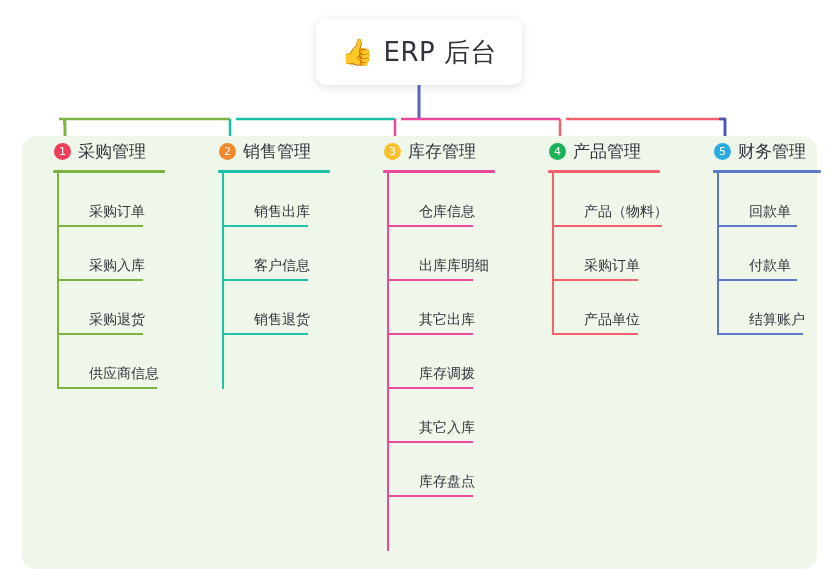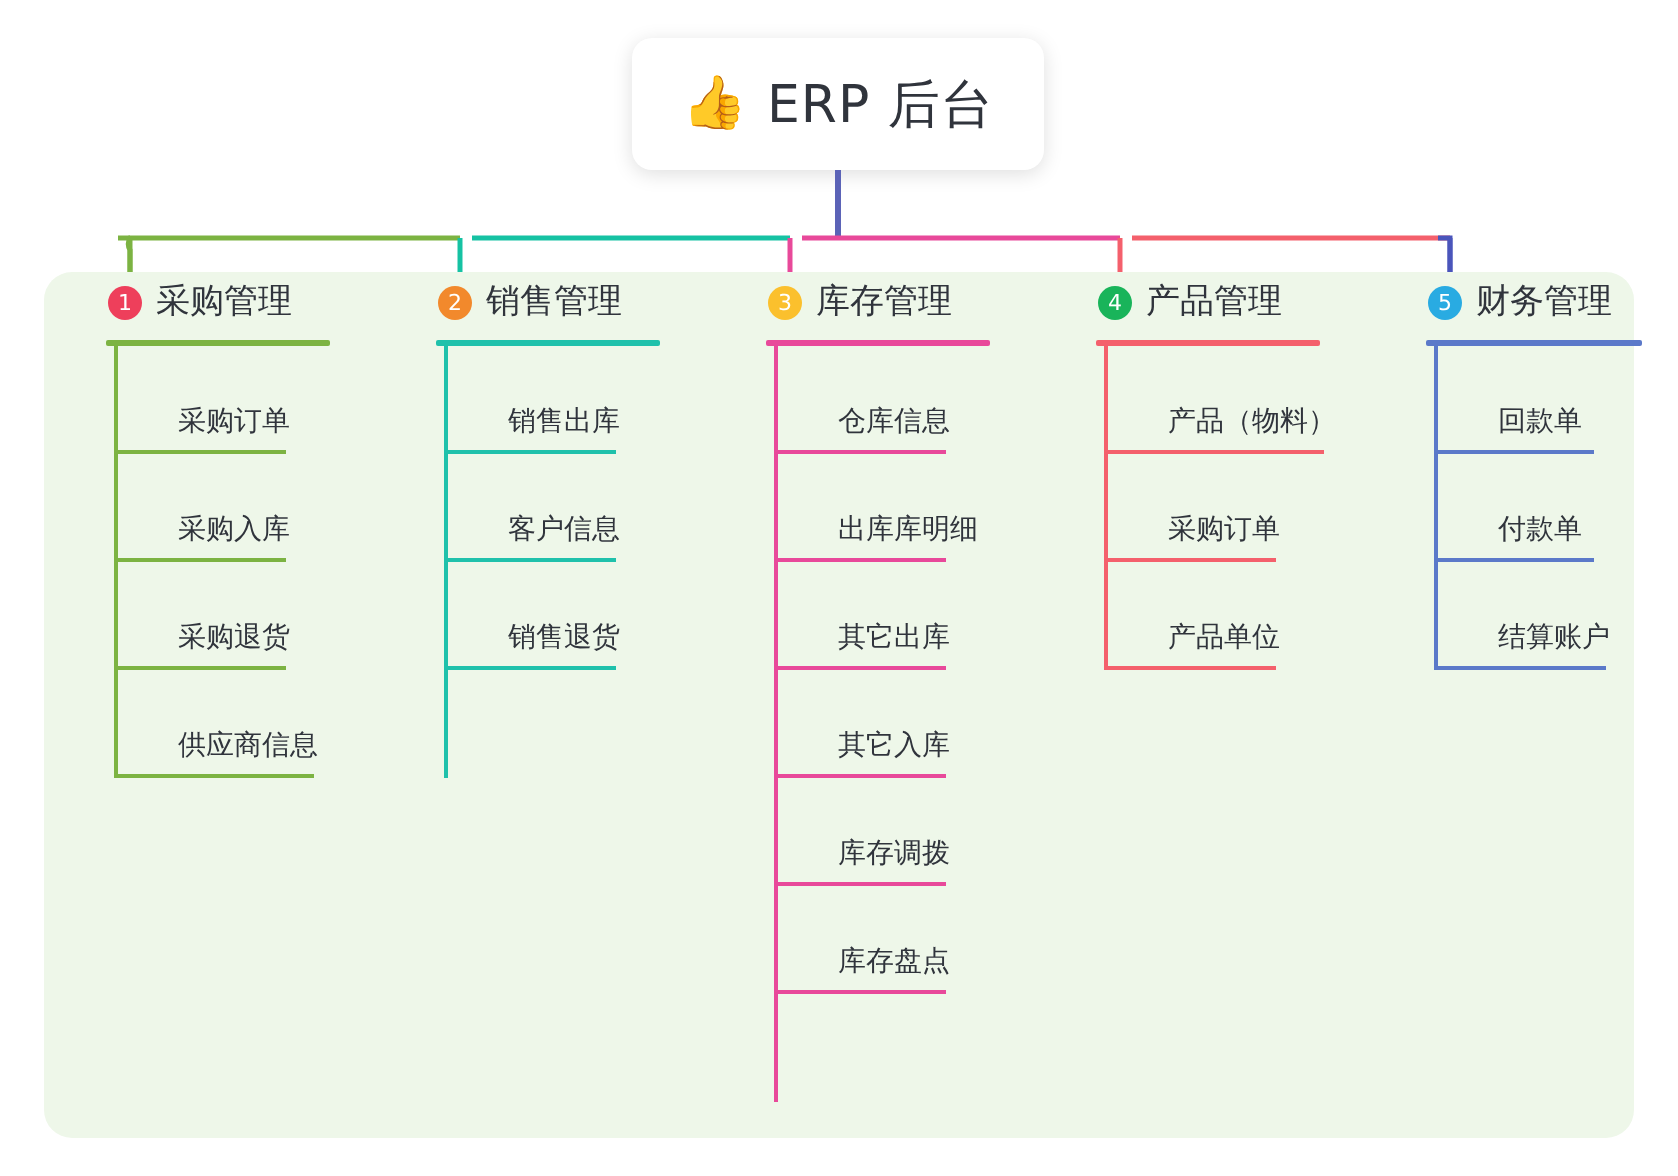--- a/index.html
+++ b/index.html
@@ -223,25 +223,25 @@
         </div>
         <div class="leaf">
           <span class="leaf-label">出库库明细</span>
           <div class="leaf-rule" style="width: 86px; background: rgb(232, 73, 154);"></div>
         </div>
         <div class="leaf">
           <span class="leaf-label">其它出库</span>
           <div class="leaf-rule" style="width: 86px; background: rgb(232, 73, 154);"></div>
         </div>
         <div class="leaf">
+          <span class="leaf-label">库存调拨</span>
+          <div class="leaf-rule" style="width: 86px; background: rgb(232, 73, 154);"></div>
+        </div>
+        <div class="leaf">
           <span class="leaf-label">其它入库</span>
-          <div class="leaf-rule" style="width: 86px; background: rgb(232, 73, 154);"></div>
-        </div>
-        <div class="leaf">
-          <span class="leaf-label">库存调拨</span>
           <div class="leaf-rule" style="width: 86px; background: rgb(232, 73, 154);"></div>
         </div>
         <div class="leaf">
           <span class="leaf-label">库存盘点</span>
           <div class="leaf-rule" style="width: 86px; background: rgb(232, 73, 154);"></div>
         </div>
       </div>
     </div>
     <div class="column" style="left: 511px;">
       <div class="col-header">

